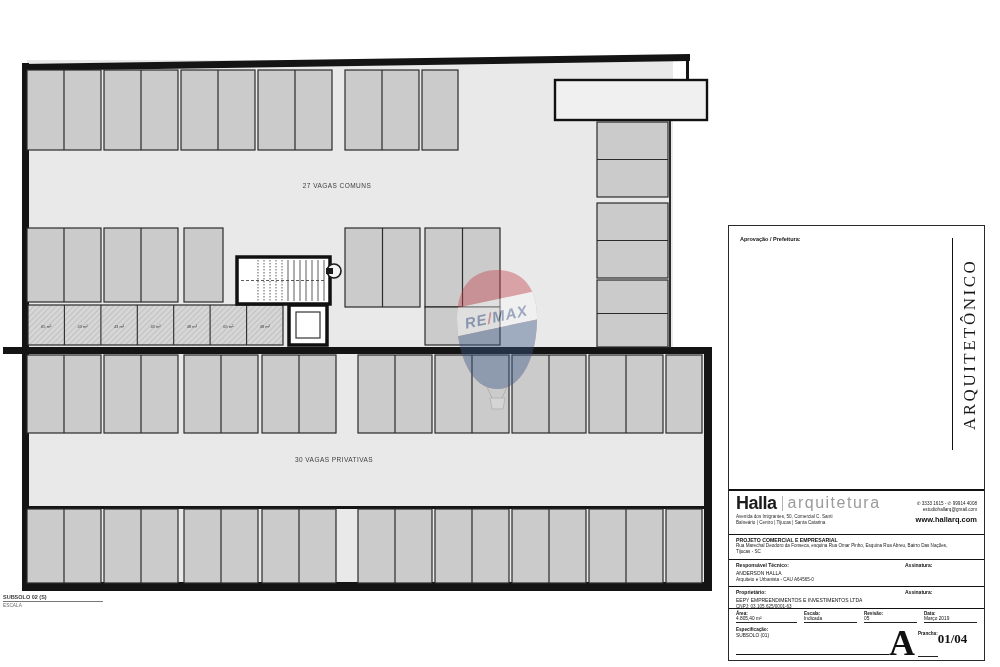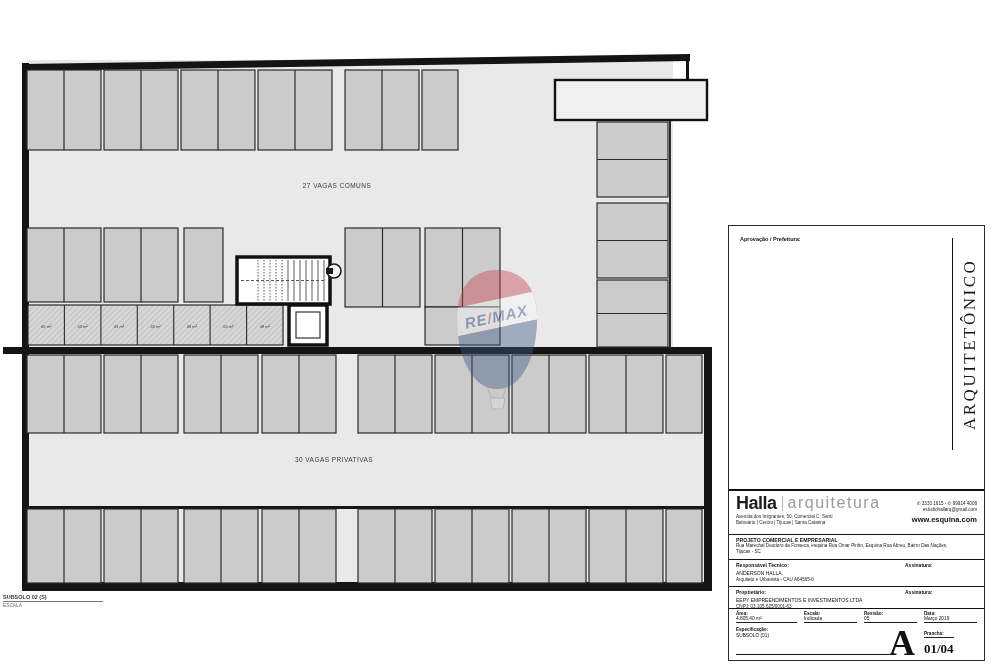--- a/index.html
+++ b/index.html
@@ -53,21 +53,21 @@
   .tb-fields{border-top:1.8px solid #111;display:flex;gap:7px;padding:2px 7px 0;height:13px;}
   .field{flex:1;} .field.area{flex:1.15;}
   .flabel{font-size:4.6px;font-weight:bold;}
   .fvalue{font-size:4.8px;border-bottom:.8px solid #222;padding-bottom:1px;}
   .tb-sheet{display:flex;padding:2px 7px 3px;height:31px;}
   .sheet-left{flex:1;border-bottom:1.4px solid #111;margin-bottom:2px;}
   .spec-label{font-size:4.6px;font-weight:bold;margin-top:1px;}
   .spec-value{font-size:4.8px;margin-top:1px;}
   .sheet-right{width:88px;display:flex;align-items:flex-end;}
   .sheet-letter{font-family:"Liberation Serif",serif;font-size:36px;font-weight:bold;line-height:.75;}
-  .sheet-col{display:flex;flex-direction:column;justify-content:space-between;height:26px;margin-left:9px;}
+  .sheet-col{display:flex;flex-direction:row;justify-content:flex-start;height:26px;margin-left:3px;}
   .sheet-label{font-size:4.6px;font-weight:bold;border-bottom:.8px solid #222;padding-bottom:1px;}
   .sheet-number{font-family:"Liberation Serif",serif;font-size:13px;font-weight:bold;}
 </style>
 </head>
 <body>
 
 <div class="page">
 
   <svg class="plan-svg" width="720" height="620" viewBox="0 0 720 620">
     <defs>
@@ -263,21 +263,21 @@
             <span class="halla">Halla</span>
             <span class="brand-sep"></span>
             <span class="tagline">arquitetura</span>
           </div>
           <div class="brand-addr first">Avenida dos Imigrantes, 50, Comercial C. Santi</div>
           <div class="brand-addr">Balneário | Centro | Tijucas | Santa Catarina</div>
         </div>
         <div class="brand-right">
           <div class="contact-line">✆ 3333 1615 - ✆ 99914 4008</div>
           <div class="contact-line">estudiohallarq@gmail.com</div>
-          <div class="contact-site">www.esquina.com</div>
+          <div class="contact-site">www.hallarq.com</div>
         </div>
       </div>
 
       <div class="tb-project">
         <div class="tb-ptitle">PROJETO COMERCIAL E EMPRESARIAL</div>
         <div class="tb-paddr">Rua Marechal Deodoro da Fonseca, esquina Rua Omar Pinho, Esquina Rua Abreu, Bairro Das Nações,</div>
         <div class="tb-paddr">Tijucas - SC</div>
       </div>
 
       <div class="tb-sig resp">

